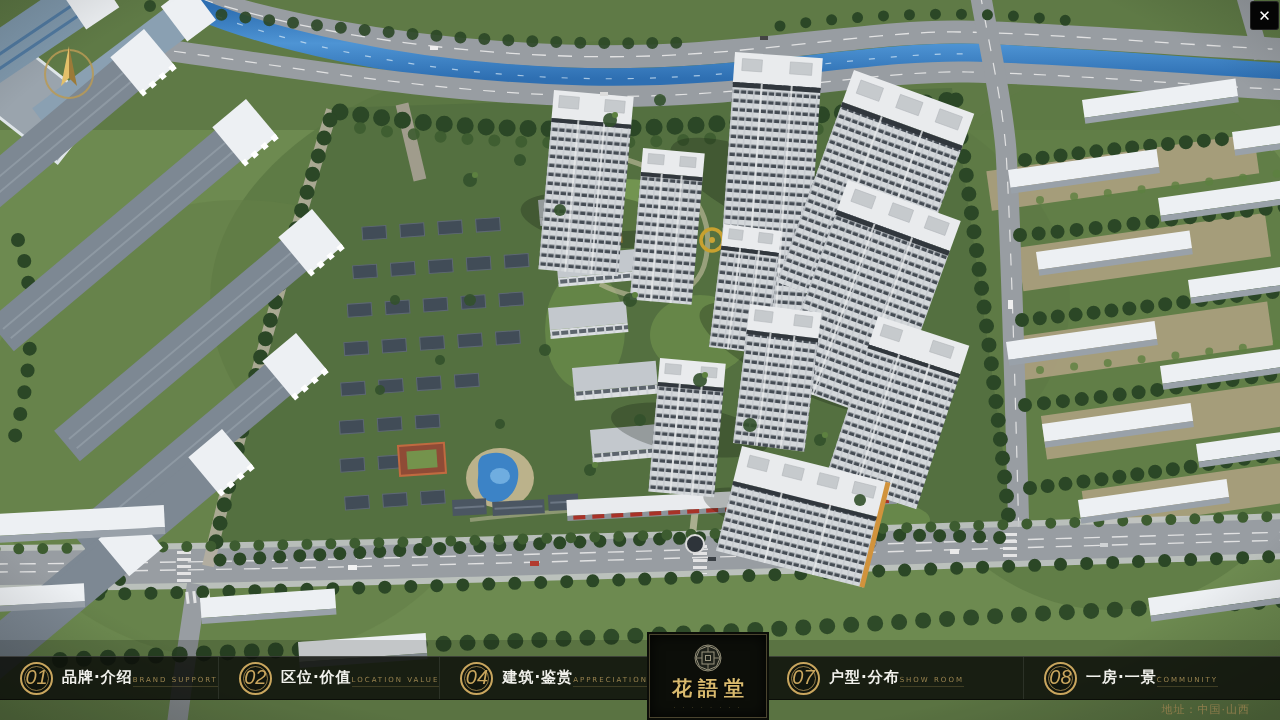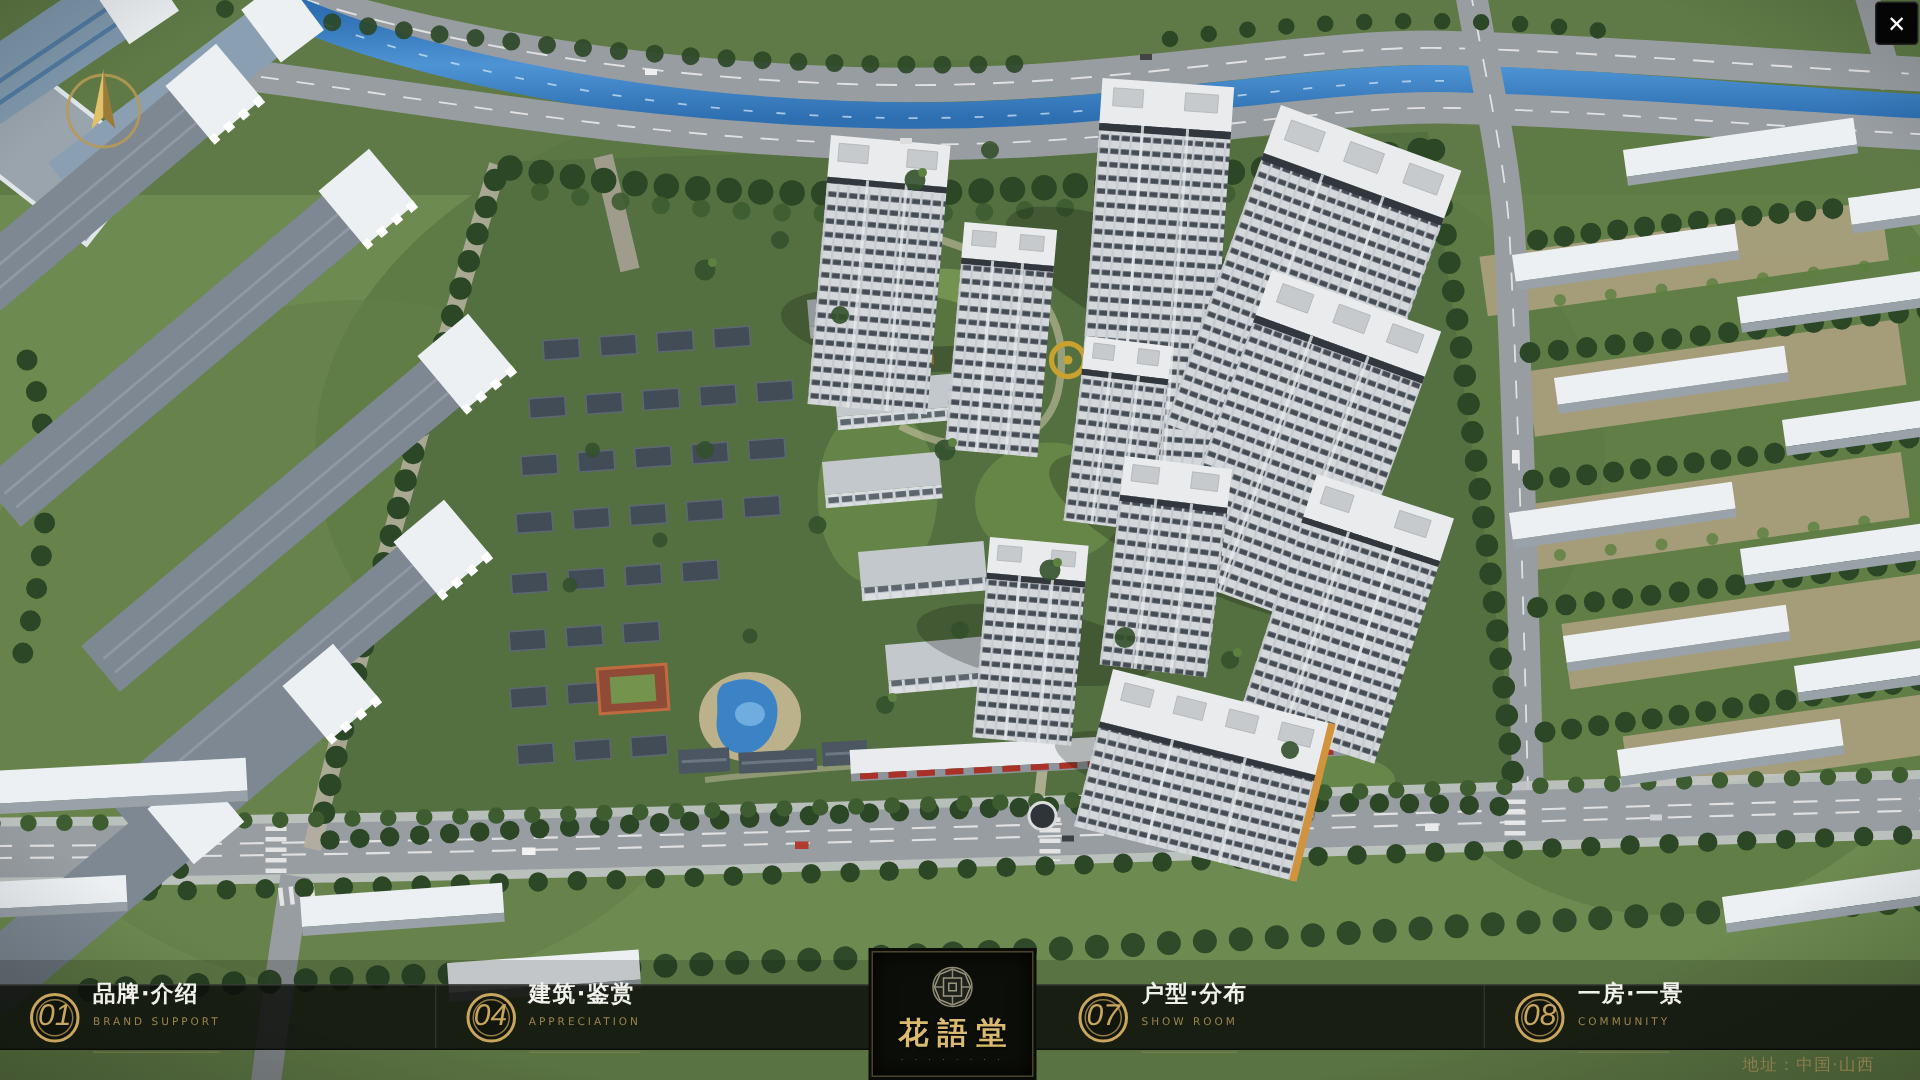--- a/index.html
+++ b/index.html
@@ -35,27 +35,27 @@
     border-bottom:1px solid rgba(0,0,0,.5)}
   .navgroup{flex:1 1 0;display:flex;align-items:stretch}
   .navitem{flex:1 1 0;display:flex;align-items:center;gap:9px;padding-left:20px;cursor:pointer;
     border-right:1px solid rgba(255,255,255,.09)}
   .navgroup.right .navitem:last-child{border-right:none}
   .badge{width:33px;height:33px;border-radius:50%;border:2px solid var(--gold);flex:0 0 auto;
     display:flex;align-items:center;justify-content:center;position:relative;background:rgba(0,0,0,.25)}
   .badge::before{content:"";position:absolute;inset:2px;border-radius:50%;border:1px solid rgba(201,166,94,.7)}
   .badge span{font-family:Liberation Sans, sans-serif;font-style:italic;
     font-size:20px;color:var(--gold);transform:translateY(-1px)}
-  .labels{display:flex;flex-direction:column;line-height:1.1}
+  .labels{display:flex;flex-direction:row;line-height:1.1}
   .zh{color:var(--text-white);font-size:15px;font-weight:bold;letter-spacing:1px;white-space:nowrap}
   .en{color:var(--gold-dim);font-size:7px;letter-spacing:2px;margin-top:8px;white-space:nowrap;
-    border-bottom:1px solid rgba(185,160,90,.25);padding-bottom:15px;width:fit-content}
+    border-bottom:1px solid rgba(185,160,90,.25);padding-bottom:1px;width:fit-content}
 
   .logobox{flex:0 0 118px;position:relative}
-  .logopanel{position:absolute;left:0;top:-23px;width:108px;height:84px;background:var(--panel-bg);
+  .logopanel{position:absolute;left:0;top:-23px;width:118px;height:84px;background:var(--panel-bg);
     border:1px solid #4a442e;box-shadow:0 0 0 2px #0b0d08,inset 0 0 14px rgba(0,0,0,.85);
     display:flex;flex-direction:column;align-items:center;justify-content:center;gap:2px;cursor:pointer}
   .brandname{font-family:"DejaVu Serif","Liberation Serif",serif;font-weight:bold;
     color:#d9ba6e;font-size:20px;letter-spacing:6px;padding-left:6px;text-shadow:0 1px 2px #000}
   .tagline{color:#9b854c;font-size:5px;letter-spacing:3px}
 
   .address{position:absolute;right:30px;bottom:3px;color:#8f7d4c;font-size:11px;letter-spacing:1px}
 </style>
 </head>
 <body>
@@ -512,20 +512,29 @@
       <div class="badge">
             <span>01</span>
           </div>
       <div class="labels">
             <div class="zh">品牌·介绍</div>
       <div class="en">BRAND SUPPORT</div>
           </div>
     </div>
     <div class="navitem">
       <div class="badge">
+            <span>02</span>
+          </div>
+      <div class="labels">
+            <div class="zh">区位·价值</div>
+      <div class="en">LOCATION VALUE</div>
+          </div>
+    </div>
+    <div class="navitem">
+      <div class="badge">
             <span>04</span>
           </div>
       <div class="labels">
             <div class="zh">建筑·鉴赏</div>
       <div class="en">APPRECIATION</div>
           </div>
     </div>
   </div>
 
   <div class="logobox">

